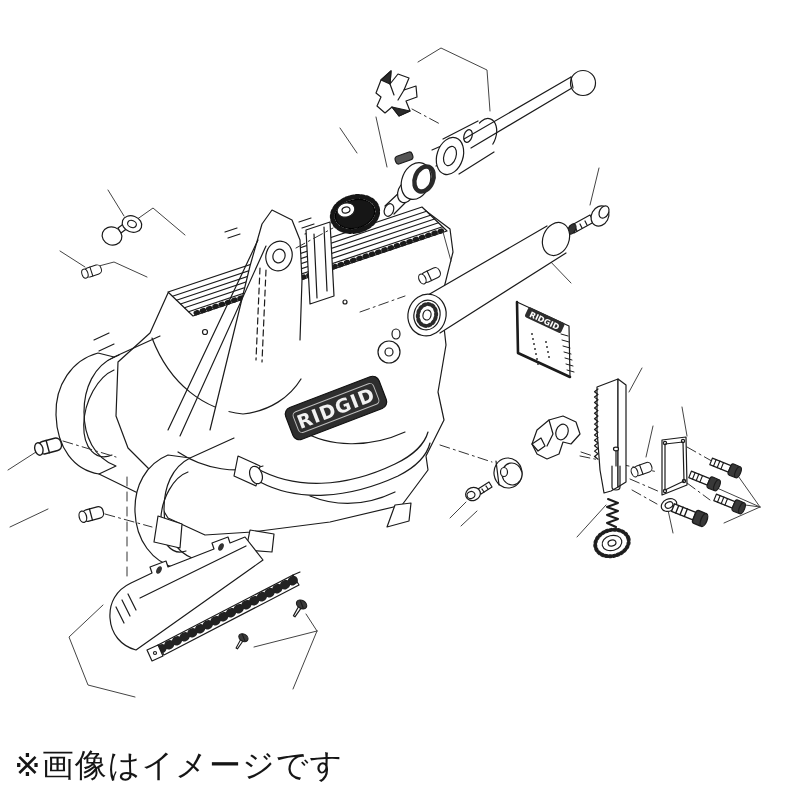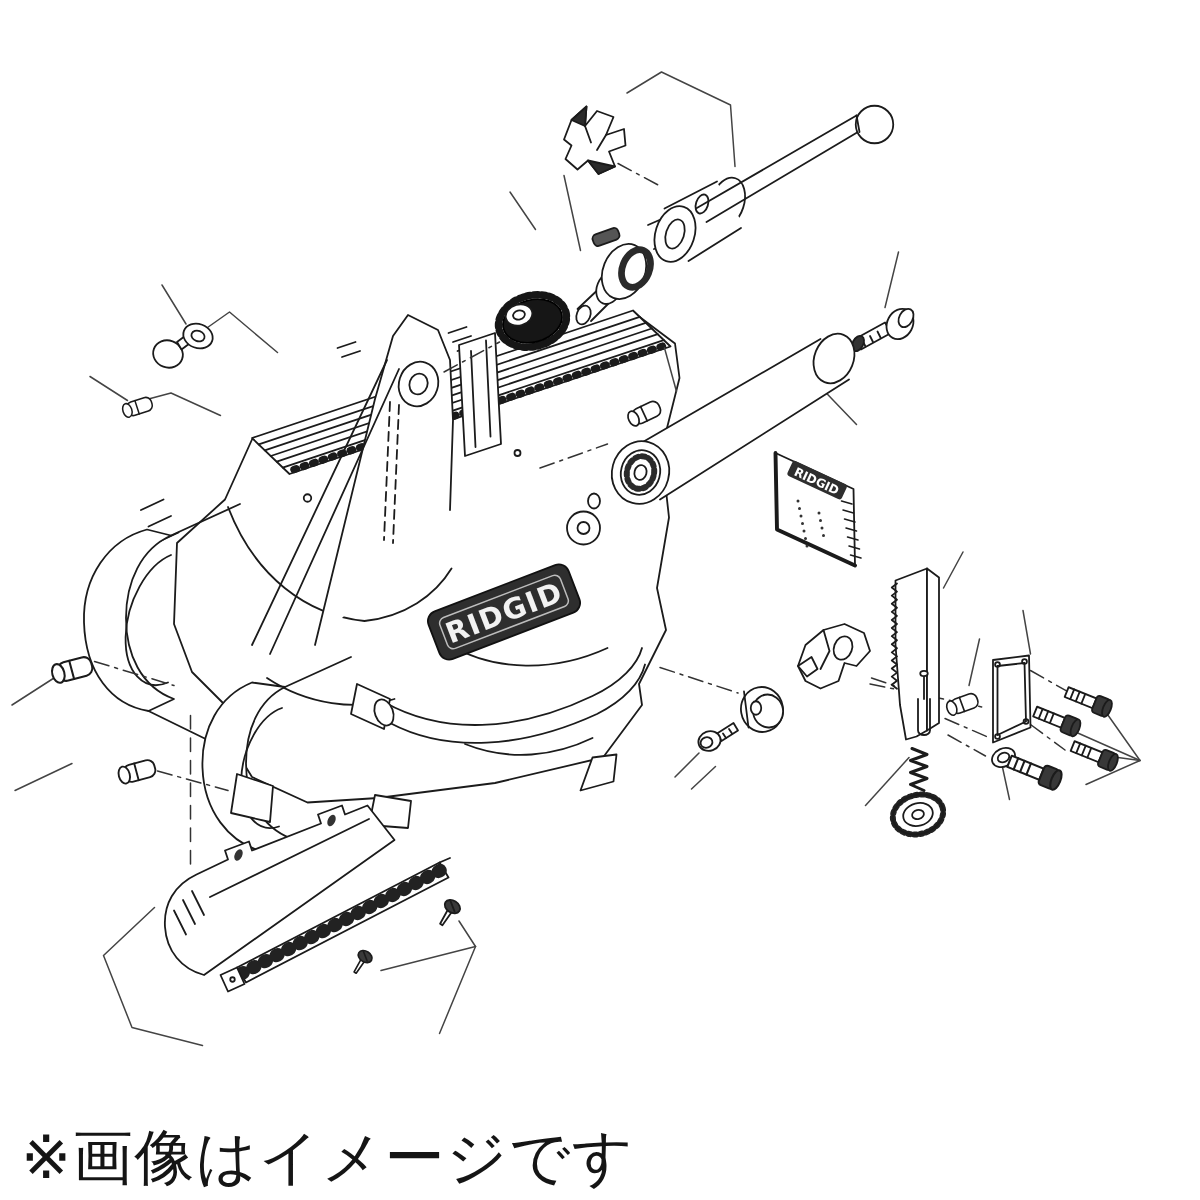--- a/index.html
+++ b/index.html
@@ -1,19 +1,19 @@
 <!DOCTYPE html>
 <html><head>
 <meta charset="utf-8">
 <style>
   html,body{margin:0;padding:0;background:#fff;}
   .canvas{position:relative;width:800px;height:800px;background:#ffffff;overflow:hidden;
           font-family:"DejaVu Sans","Liberation Sans",sans-serif;}
   .canvas svg{position:absolute;left:0;top:0;}
-  .caption{position:absolute;left:14px;top:744px;font-size:40px;letter-spacing:1px;
+  .caption{position:absolute;left:14px;top:744px;font-size:32px;letter-spacing:1px;
            color:#151515;font-family:"DejaVu Sans","Liberation Sans",sans-serif;}
   .plate-text{font-family:"DejaVu Sans","Liberation Sans",sans-serif;font-weight:bold;}
 </style>
 </head>
 <body>
 
 <div class="canvas">
 <svg width="800" height="800" viewBox="0 0 800 800">
   <defs>
     <g id="pin">

